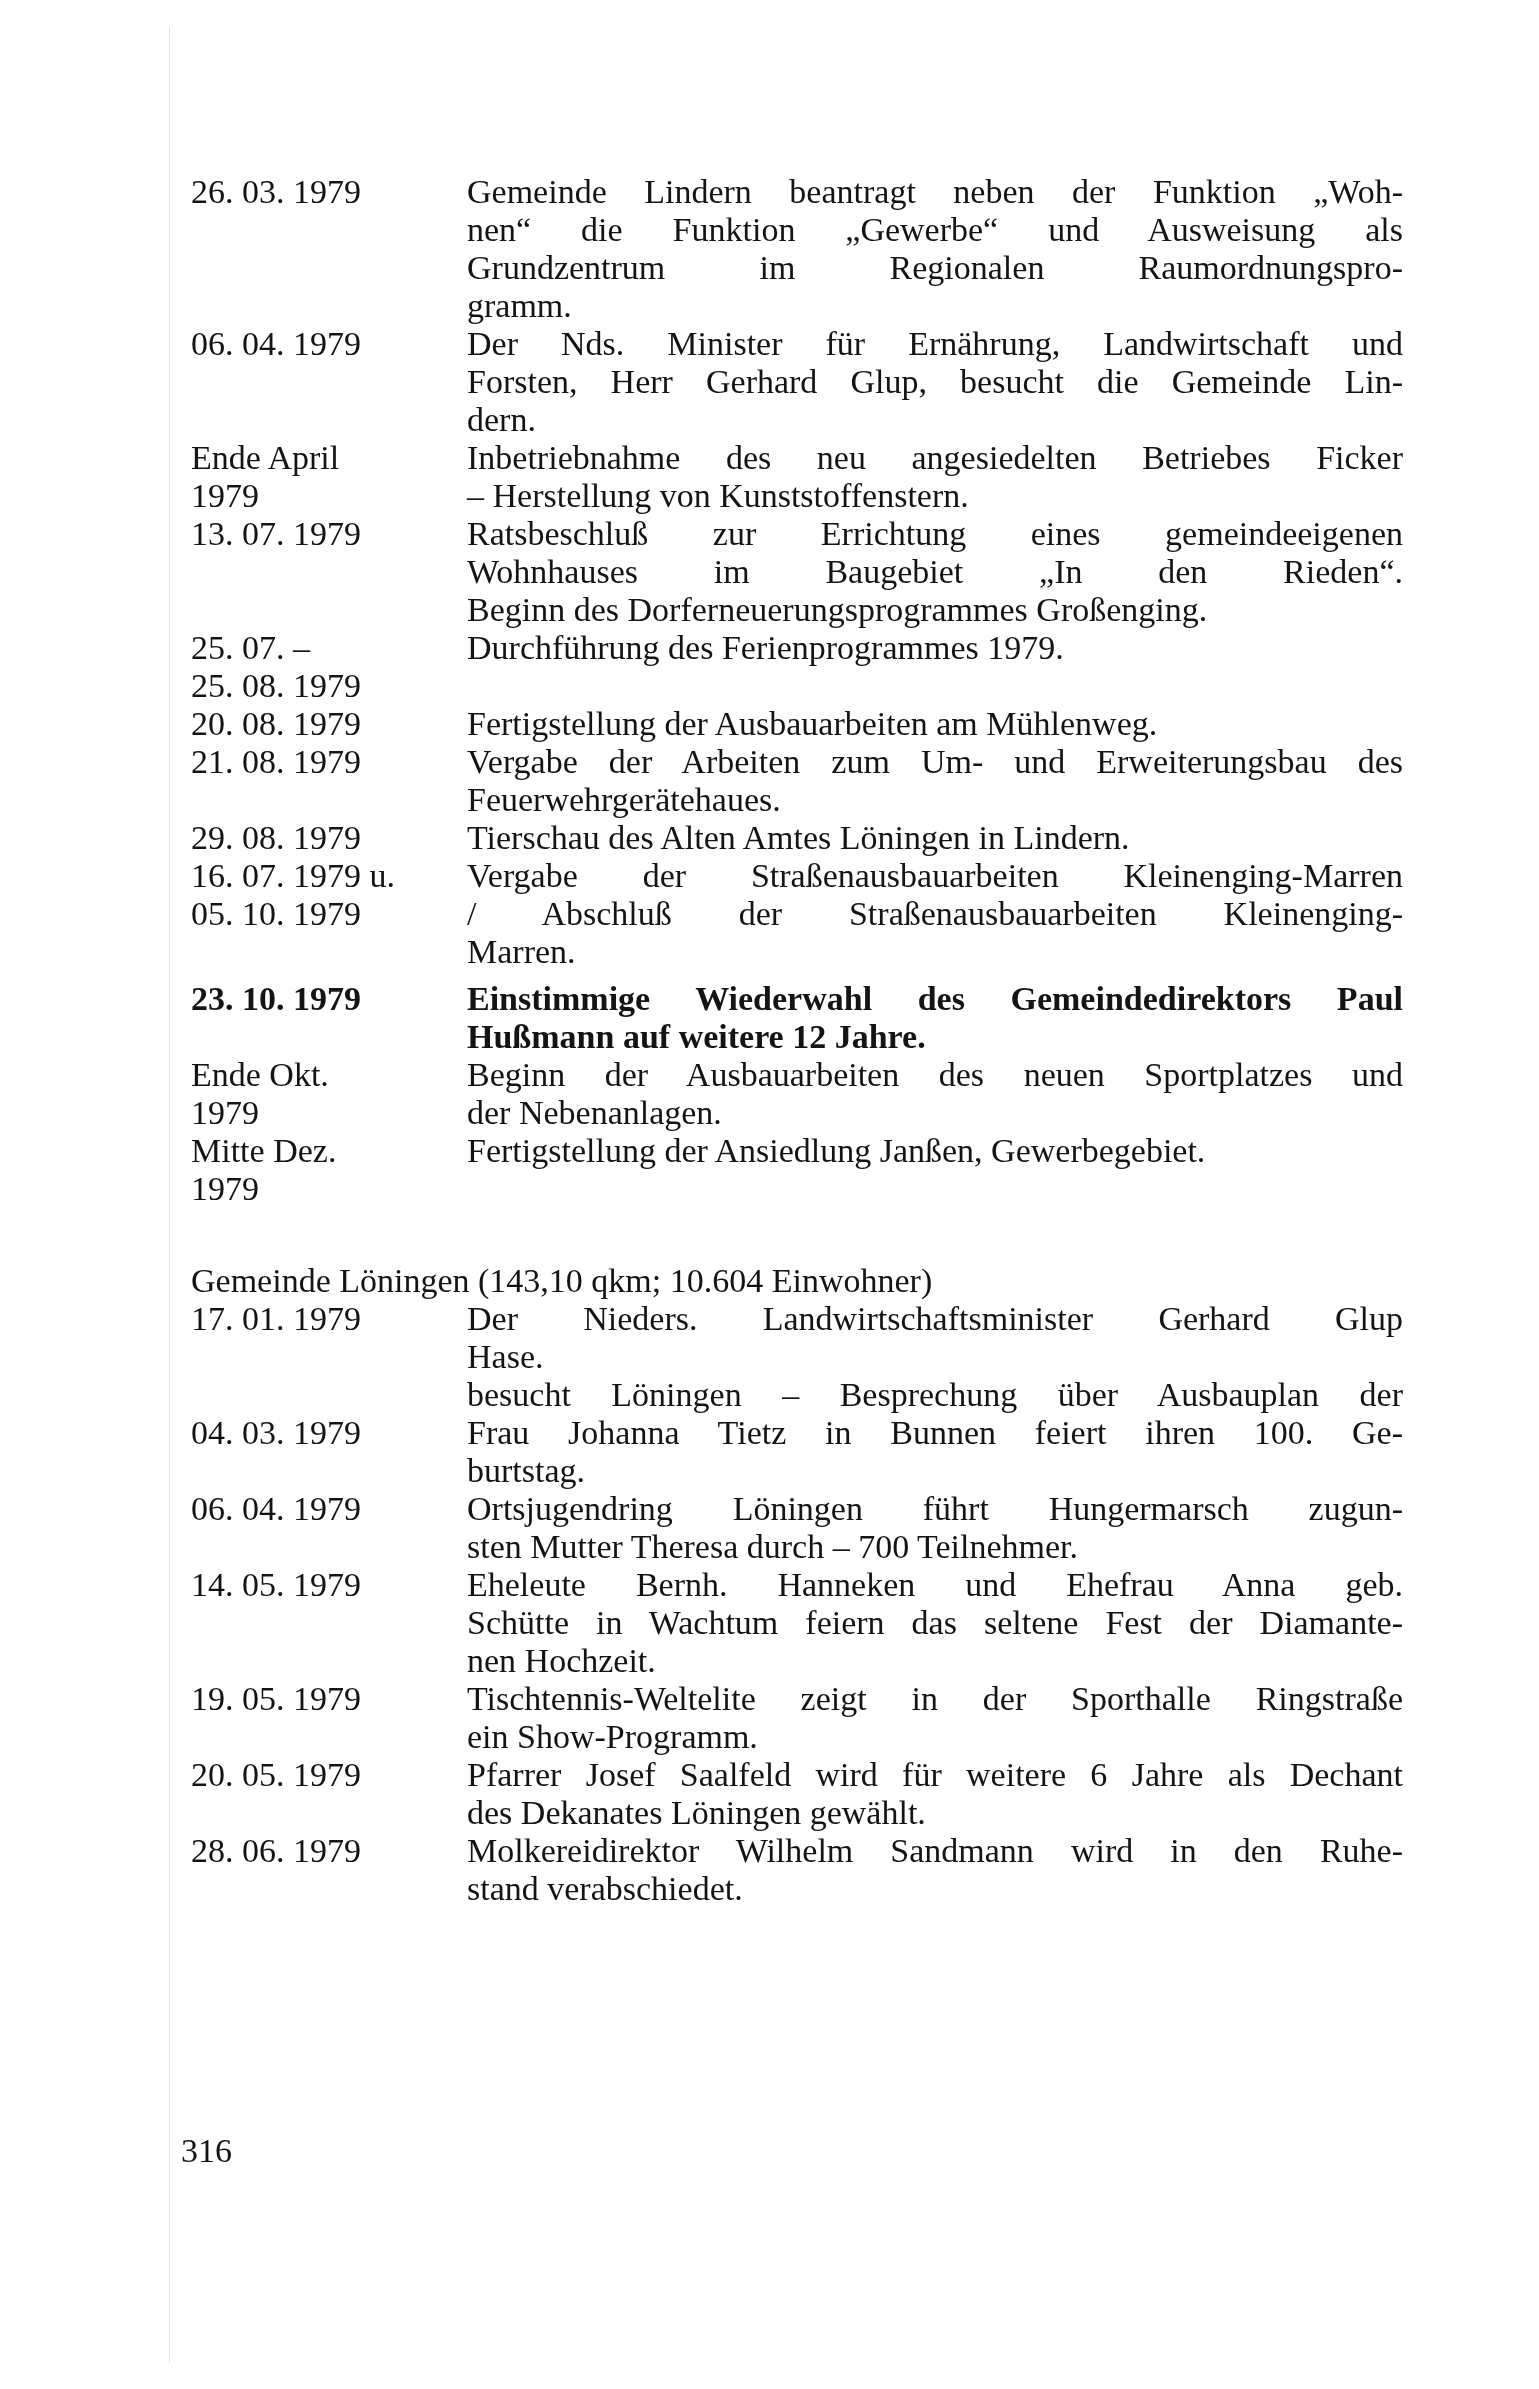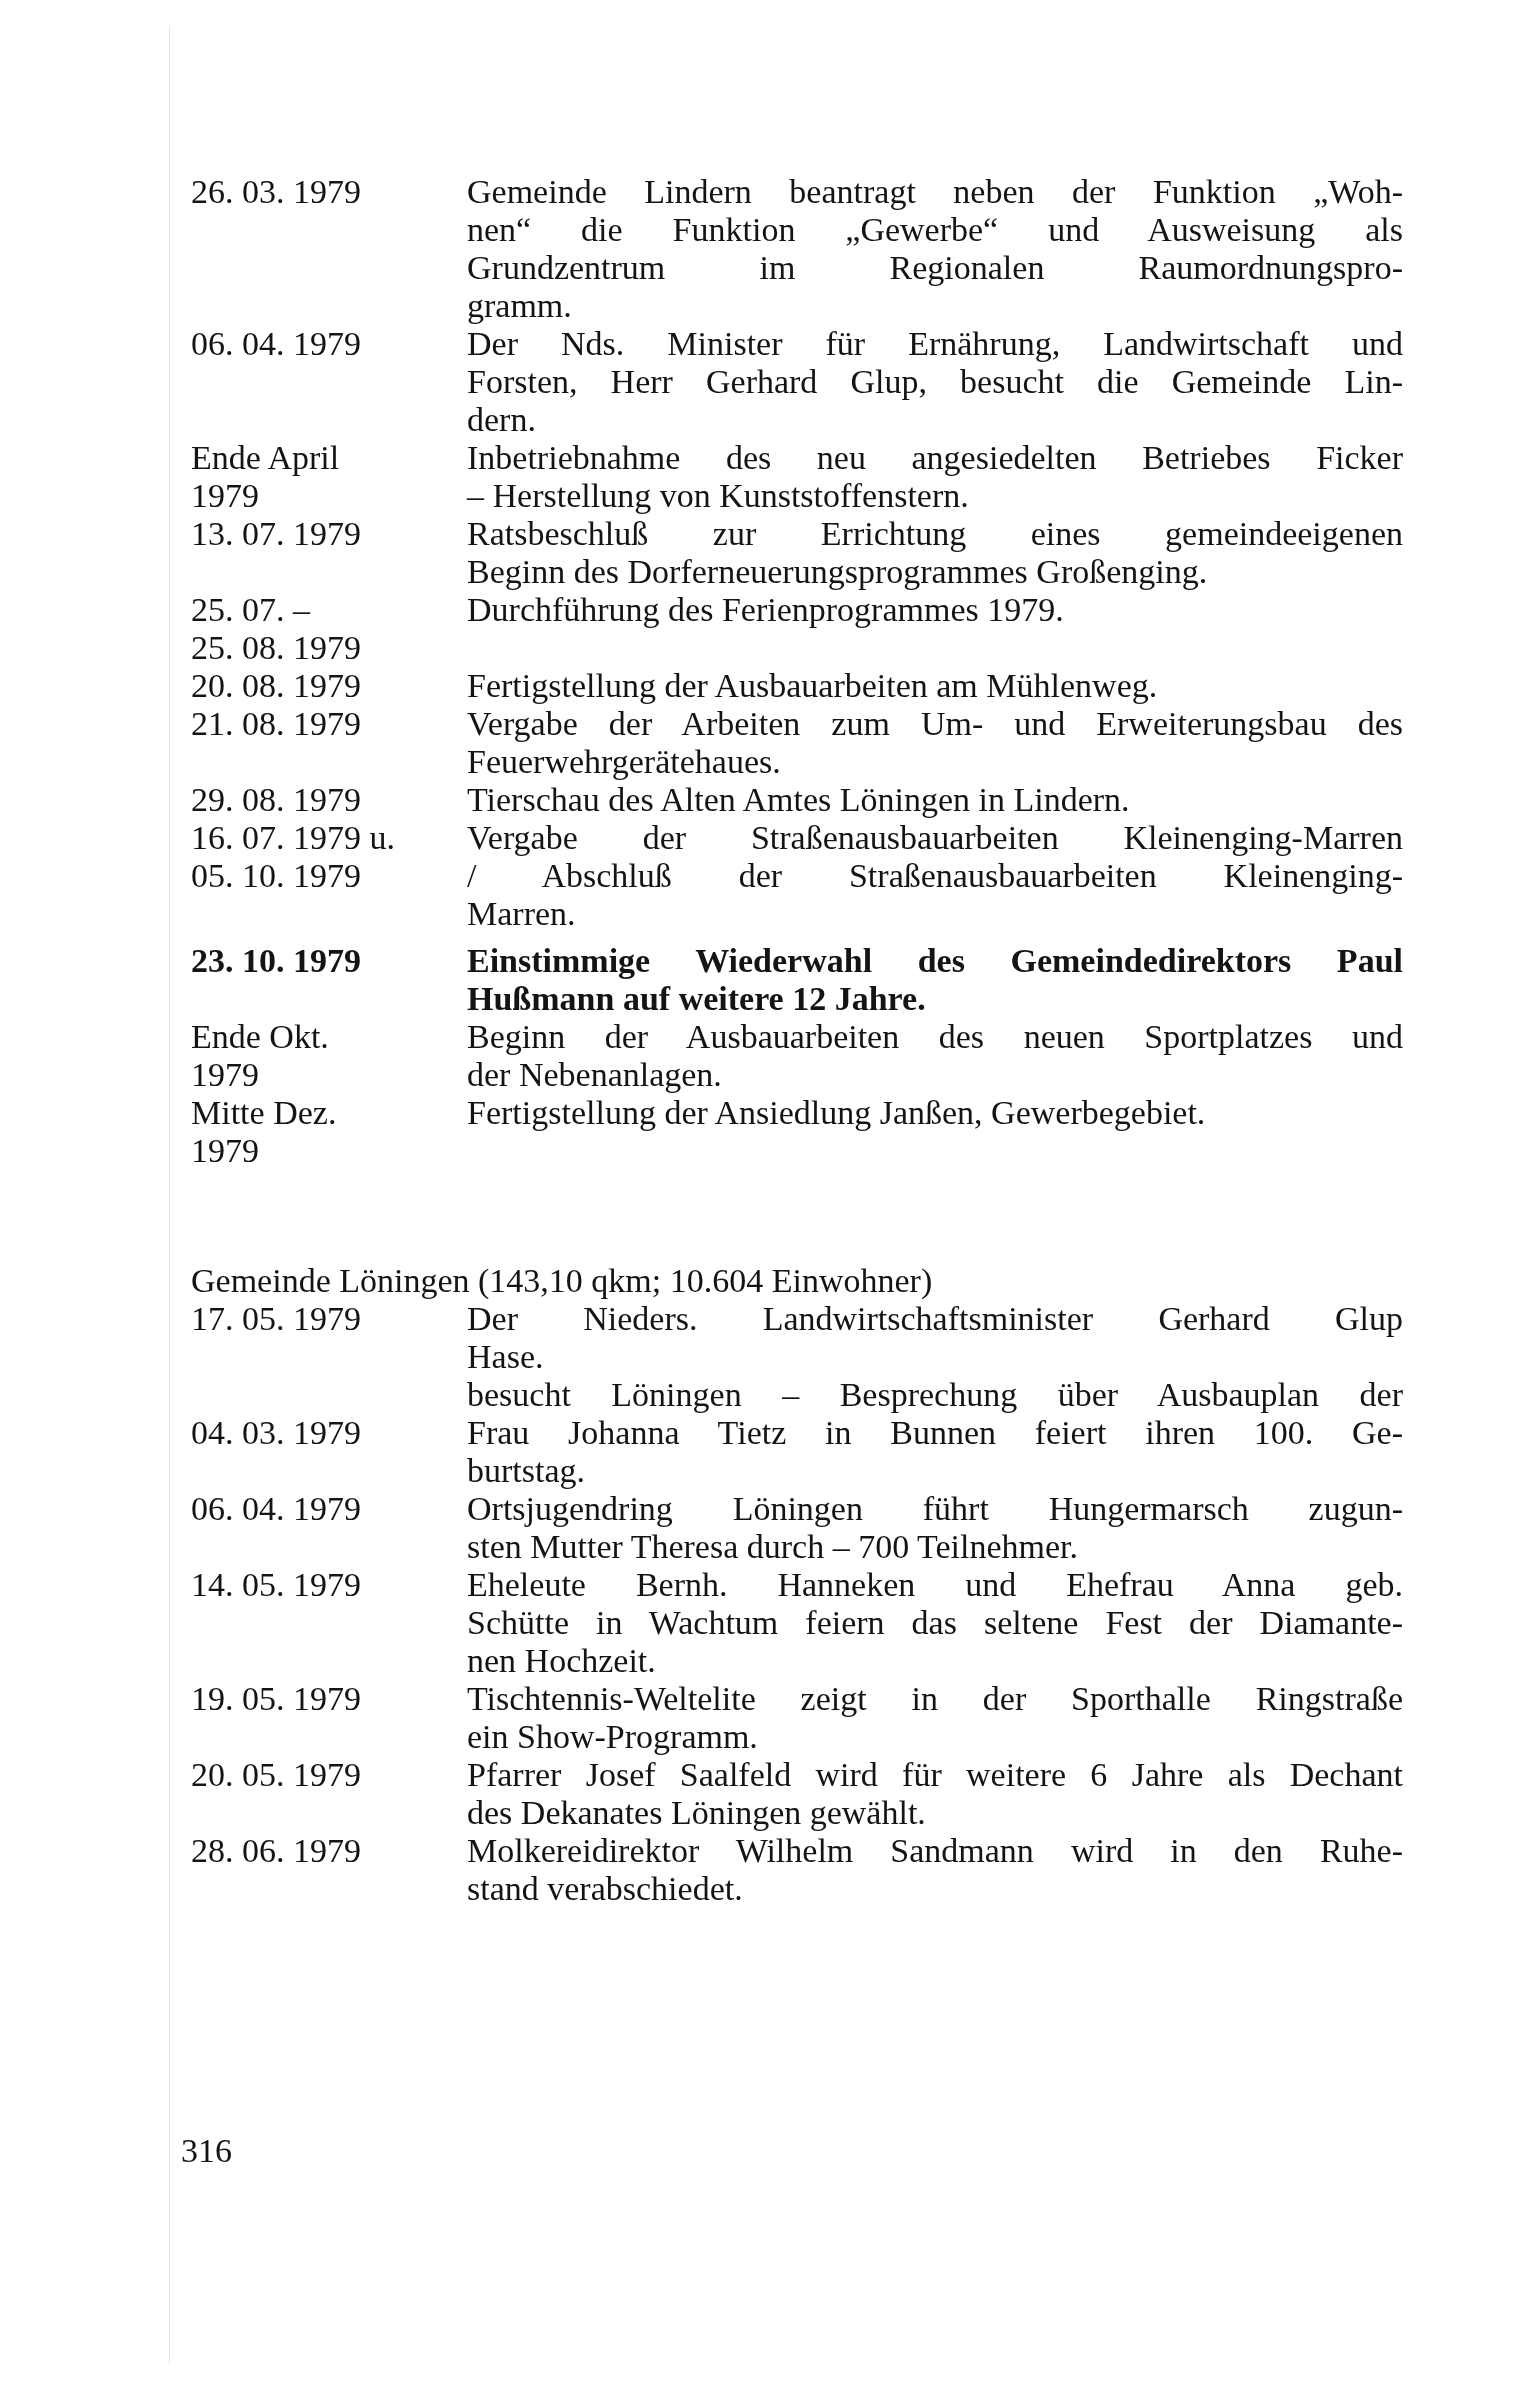--- a/index.html
+++ b/index.html
@@ -112,20 +112,21 @@
 1979</div>
         <div class="text">
           <span class="line">Inbetriebnahme des neu angesiedelten Betriebes Ficker</span>
           <span class="line last">– Herstellung von Kunststoffenstern.</span>
         </div>
       </div>
       <div class="row">
         <div class="date">13. 07. 1979</div>
         <div class="text">
           <span class="line">Ratsbeschluß zur Errichtung eines gemeindeeigenen</span>
+          <span class="line">Wohnhauses im Baugebiet „In den Rieden“.</span>
           <span class="line last">Beginn des Dorferneuerungsprogrammes Großenging.</span>
         </div>
       </div>
       <div class="row">
         <div class="date">25. 07. –
 25. 08. 1979</div>
         <div class="text">
           <span class="line last">Durchführung des Ferienprogrammes 1979.</span>
         </div>
       </div>
@@ -180,21 +181,21 @@
         </div>
       </div>
     </div>
 
   <div class="section-heading">
     <span class="bold">Gemeinde Löningen</span><span> (143,10 qkm; 10.604 Einwohner)</span>
   </div>
 
   <div class="block" id="loeningen-block" style="top:1300px;">
       <div class="row">
-        <div class="date">17. 05. 1979</div>
+        <div class="date">17. 01. 1979</div>
         <div class="text">
           <span class="line">Der Nieders. Landwirtschaftsminister Gerhard Glup</span>
           <span class="line last">Hase.</span>
           <span class="line">besucht Löningen – Besprechung über Ausbauplan der</span>
         </div>
       </div>
       <div class="row">
         <div class="date">04. 03. 1979</div>
         <div class="text">
           <span class="line">Frau Johanna Tietz in Bunnen feiert ihren 100. Ge-</span>

